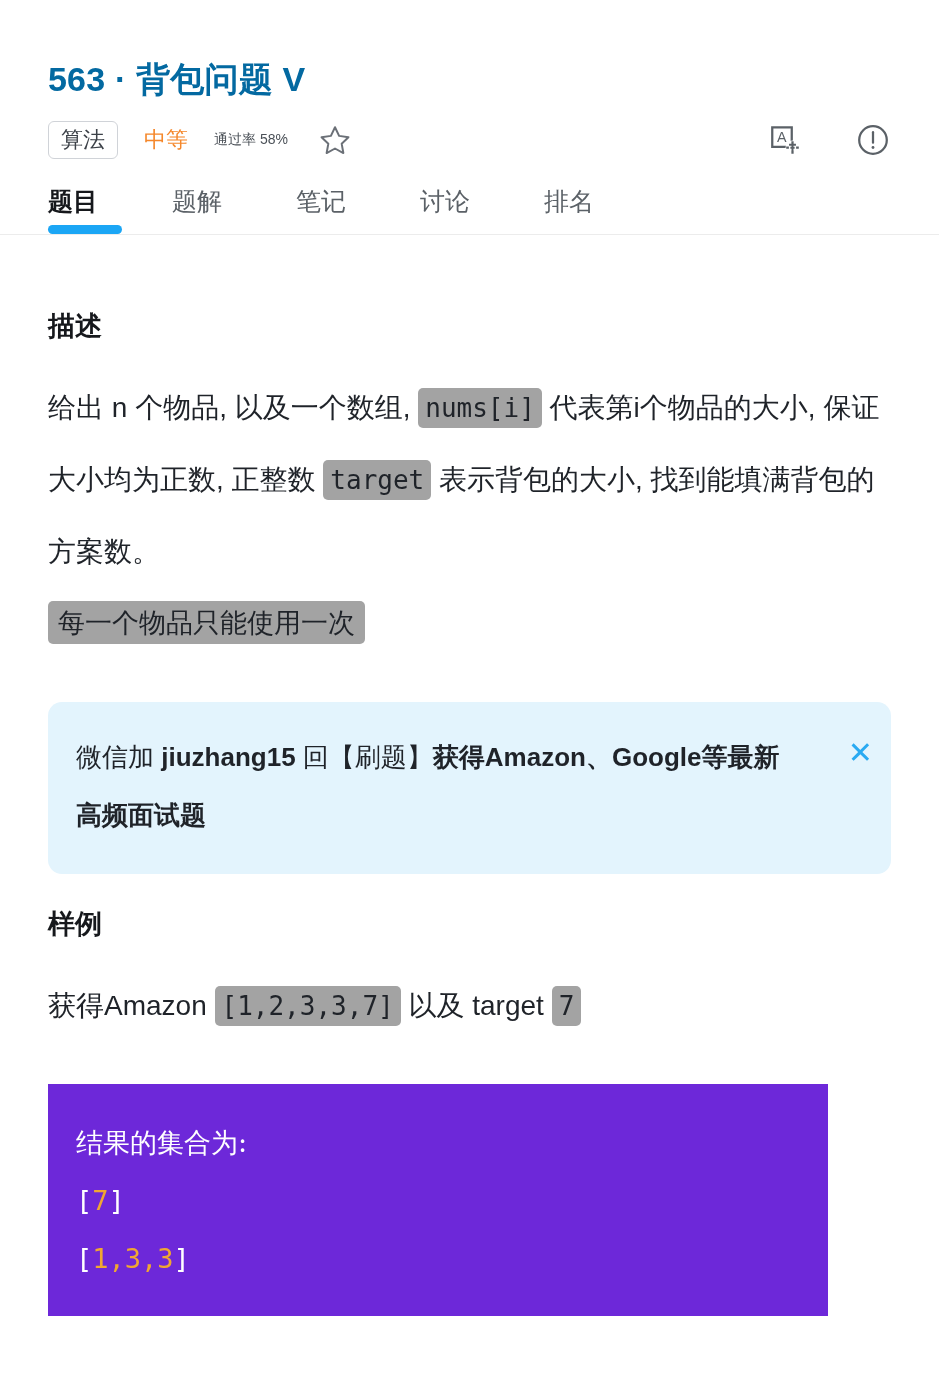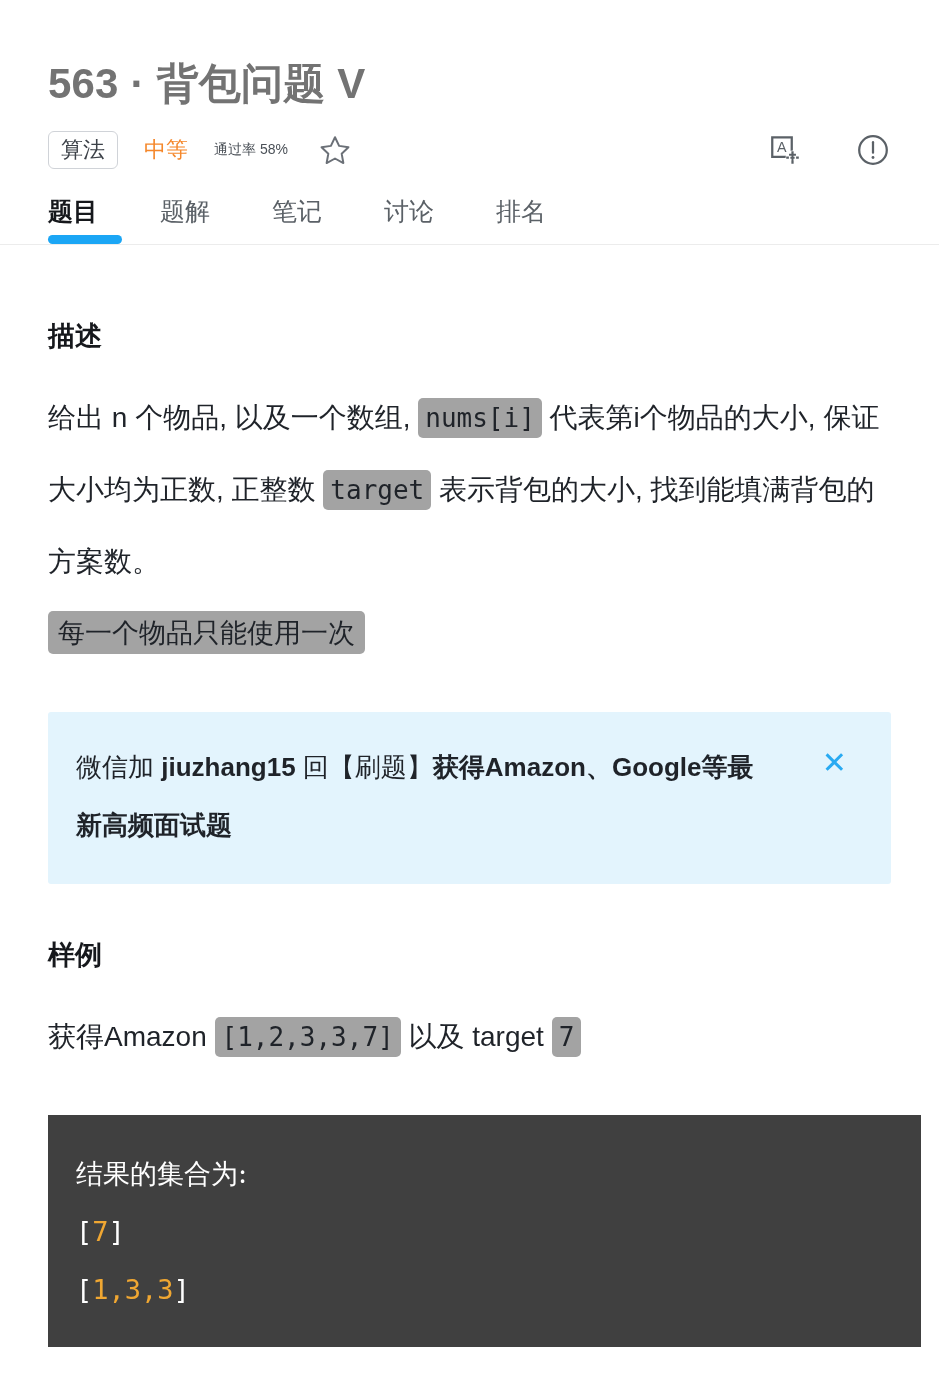--- a/index.html
+++ b/index.html
@@ -15,23 +15,23 @@
     position: relative;
   }
 
   
   .header { padding: 0 48px; }
 
   .title-row {
     padding-top: 58px;
   }
   .problem-title {
-    font-size: 42px;
+    font-size: 34px;
     font-weight: 700;
-    color: #737373;
+    color: #0369a1;
     letter-spacing: 0.2px;
     line-height: 1.25;
     white-space: nowrap;
   }
   .problem-title .num { font-weight: 600; }
 
   .meta-row {
     display: flex;
     align-items: center;
     margin-top: 20px;
@@ -73,21 +73,21 @@
     gap: 52px;
   }
   .icon-btn { display: inline-flex; align-items: center; cursor: pointer; }
 
   
   .tabs {
     display: flex;
     align-items: flex-start;
     padding: 0 48px;
     margin-top: 26px;
-    gap: 0;
+    gap: 12px;
   }
   .tab {
     position: relative;
     font-size: 25px;
     color: #5b6167;
     padding: 0 0 16px 0;
     margin-right: 62px;
     cursor: pointer;
     white-space: nowrap;
   }
@@ -110,21 +110,21 @@
 
   
   .content { padding: 0 48px; }
 
   .section-title {
     font-size: 27px;
     font-weight: 700;
     color: #16181c;
     margin-top: 73px;
   }
-  .section-title.sample { margin-top: 53px; }
+  .section-title.sample { margin-top: 32px; }
 
   .para {
     font-size: 28px;
     line-height: 71px;
     color: #1f2329;
     margin-top: 28px;
     word-break: break-all;
   }
 
   code.inline {
@@ -139,22 +139,22 @@
     font-family: "DejaVu Serif", "Liberation Serif", serif;
     font-size: 27px;
     padding: 6px 10px;
     text-align: center;
   }
 
   
   .promo {
     margin-top: 44px;
     background: #e3f4fd;
-    border-radius: 3px;
-    padding: 26px 44px 30px 28px;
+    border-radius: 14px;
+    padding: 26px 18px 30px 28px;
     display: flex;
     align-items: flex-start;
     gap: 44px;
   }
   .promo-text {
     flex: 1;
     font-size: 26px;
     line-height: 58px;
     color: #1f2329;
     font-weight: 700;
@@ -168,29 +168,29 @@
     font-size: 30px;
     color: #29aaf2;
     cursor: pointer;
     line-height: 1;
     font-weight: 300;
   }
 
   
   .codeblock {
     margin-top: 42px;
-    background: #404040;
+    background: #6d28d9;
     padding: 30px 28px 28px 28px;
     font-family: "DejaVu Sans Mono", "Liberation Mono", monospace;
     font-size: 27px;
     line-height: 58px;
     color: #ffffff;
     white-space: pre;
     overflow: hidden;
-    width: 873px;
+    width: 780px;
   }
   .codeblock .cn { font-family: "DejaVu Serif", "Liberation Serif", serif; }
   .codeblock .num { color: #f0a732; }
 </style>
 </head>
 <body>
 
 <div class="header">
 
   <div class="title-row">

